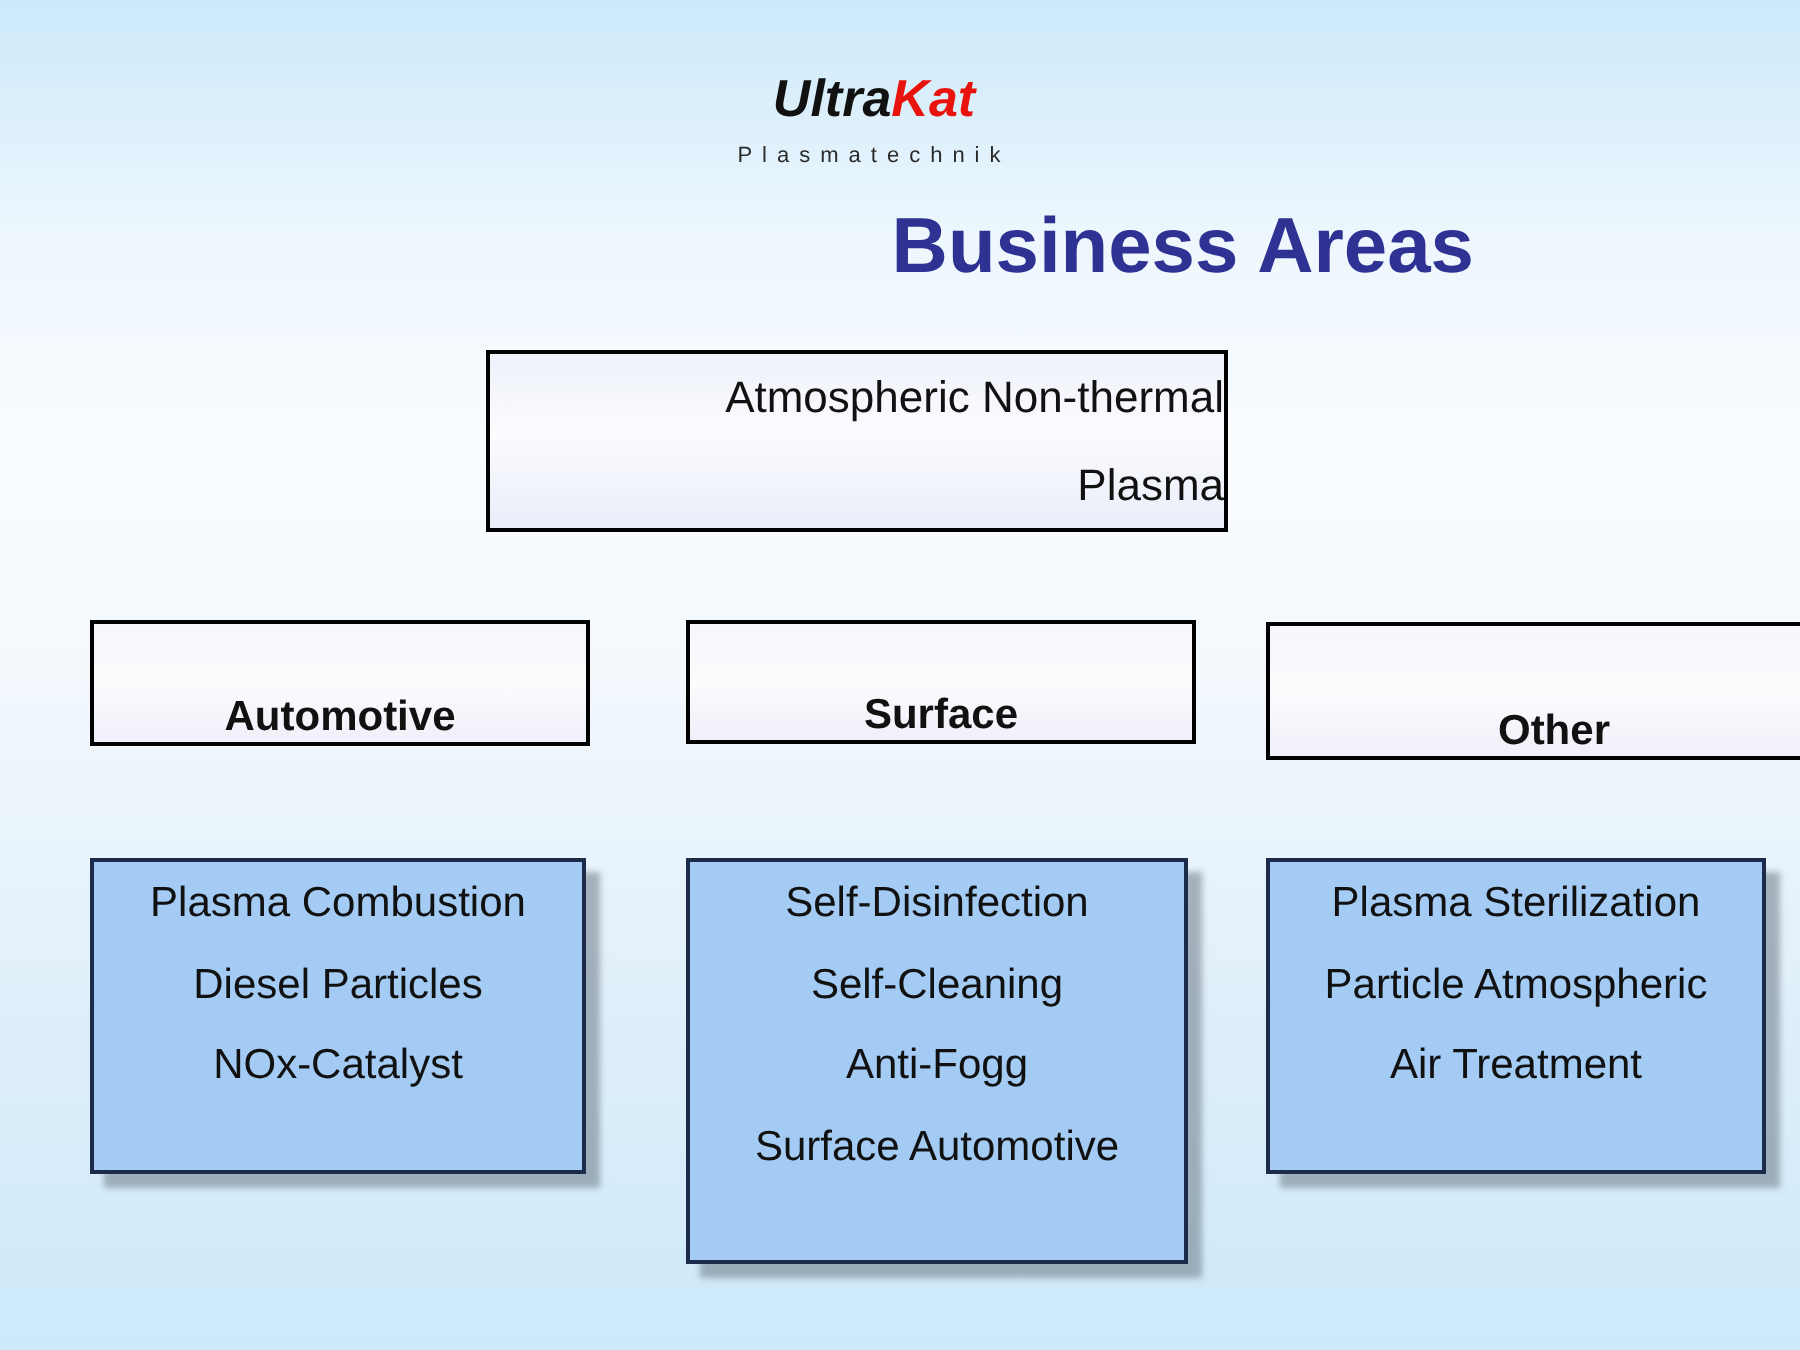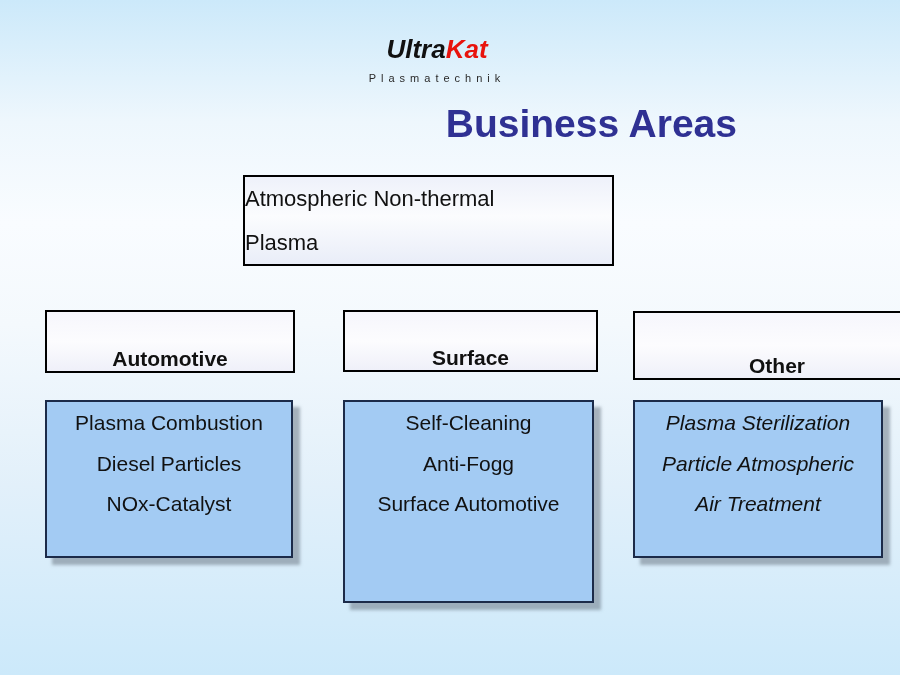--- a/index.html
+++ b/index.html
@@ -32,21 +32,21 @@
     position:absolute; left:137px; top:101px; width:600px;
     text-align:right; font-size:39px; font-weight:bold;
     color:#2f3193; line-height:46px;
   }
 
   
   .root-box {
     position:absolute; left:243px; top:175px; width:371px; height:91px;
     border:2px solid #000000;
     background:linear-gradient(to bottom, #eef1fa 0%, #fbfcfe 45%, #e9edf8 100%);
-    text-align:left; color:#111111; font-size:22px;
+    text-align:right; color:#111111; font-size:22px;
   }
   .root-box .line { line-height:44px; }
 
   
   .hdr {
     position:absolute;
     border:2px solid #000000;
     background:linear-gradient(to bottom, #f6f6fc 0%, #fcfcfe 50%, #eff0f9 100%);
     display:flex; align-items:flex-end; justify-content:center;
     font-size:21px; font-weight:bold; color:#111111;
@@ -56,25 +56,26 @@
   .hdr-other      { left:633px; top:311px; width:288px; height:69px; }
 
   
   .items {
     position:absolute;
     background:#a3cbf3;
     border:2px solid #1c2b49;
     box-shadow:7px 7px 3px rgba(110,122,135,0.55);
     text-align:center; color:#111111; font-size:21px;
     padding-top:1px;
+    margin-top:29px;
   }
   .items .item { line-height:40.5px; }
   .items-automotive { left:45px;  top:400px; width:248px; height:158px; }
   .items-coating    { left:343px; top:400px; width:251px; height:203px; }
-  .items-other      { left:633px; top:400px; width:250px; height:158px;font-style:italic; }
+  .items-other      { left:633px; top:400px; width:250px; height:158px; }
 </style>
 </head>
 <body>
 
 <div class="slide">
 
   <div class="logo">
     <div class="logo-brand"><span>Ultra</span><span class="red">Kat</span></div>
     <div class="logo-sub">Plasmatechnik</div>
   </div>
@@ -96,20 +97,21 @@
     <span>Other</span>
   </div>
 
   <div class="items items-automotive">
     <div class="item">Plasma Combustion</div>
     <div class="item">Diesel Particles</div>
     <div class="item">NOx-Catalyst</div>
   </div>
 
   <div class="items items-coating">
+    <div class="item">Self-Disinfection</div>
     <div class="item">Self-Cleaning</div>
     <div class="item">Anti-Fogg</div>
     <div class="item">Surface Automotive</div>
   </div>
 
   <div class="items items-other">
     <div class="item">Plasma Sterilization</div>
     <div class="item">Particle Atmospheric</div>
     <div class="item">Air Treatment</div>
   </div>

